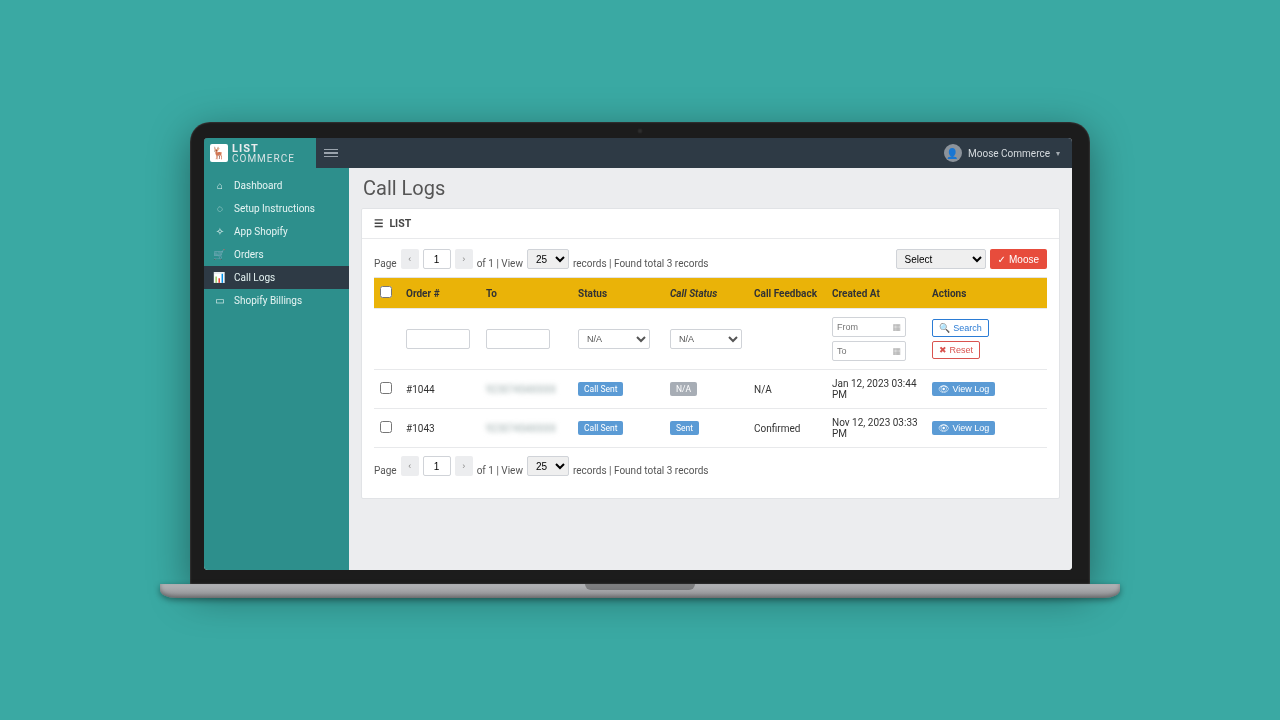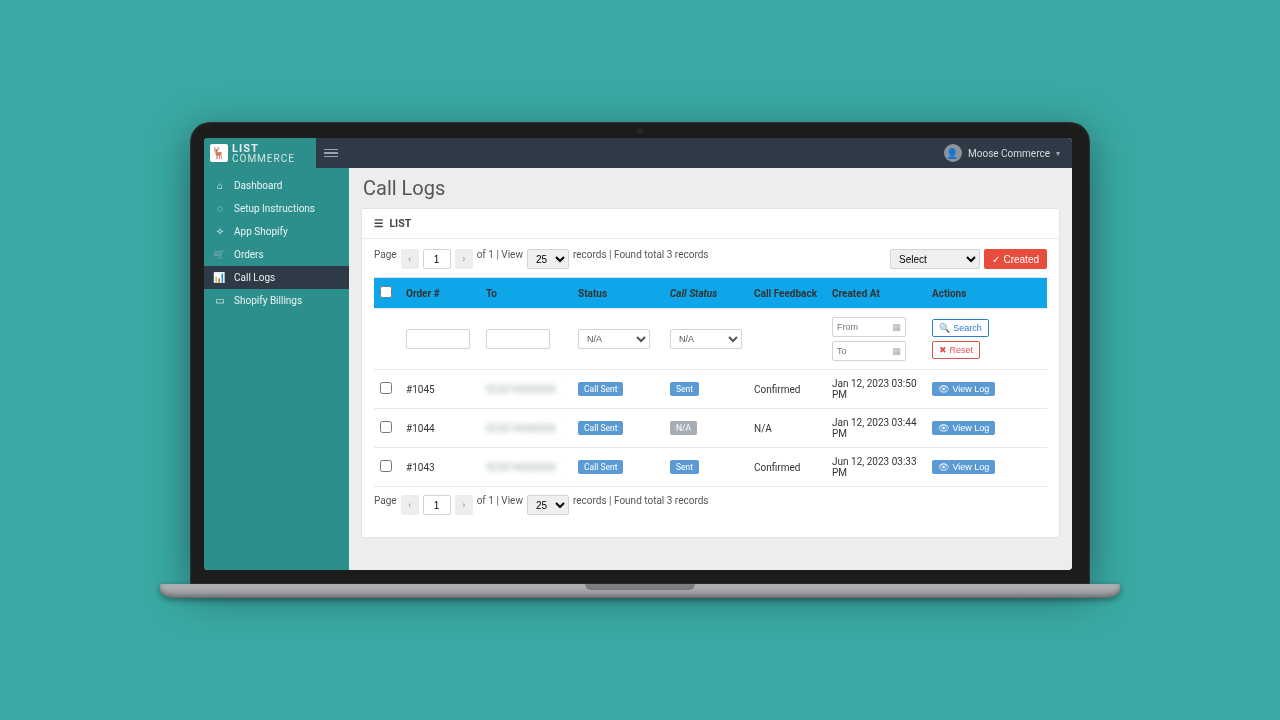--- a/index.html
+++ b/index.html
@@ -157,21 +157,21 @@
     gap:6px;
     font-size:10.5px;
   }
   .card-body {
     padding: 10px 12px 14px 12px;
   }
 
   
   .pager-row {
     display:flex;
-    align-items:flex-start;
+    align-items:flex-end;
     gap:4px;
     color:#555;
     font-size:10px;
     margin-bottom:8px;
   }
   .pager-row .spacer { flex:1; }
   .pg-btn {
     width:18px; height:20px;
     background:#ecedef;
     border:0;
@@ -216,21 +216,21 @@
     font-size:10px;
     border-top:1px solid #e1e3e6;
     border-bottom:1px solid #e1e3e6;
   }
   table.grid th, table.grid td {
     border-bottom:1px solid #e8e9eb;
     padding: 8px 6px;
     text-align:left;
     vertical-align: middle;
   }
-  table.grid th { font-weight:700; color:#333; background:#0ea5e9;}
+  table.grid th { font-weight:700; color:#333; background:#eab308;}
   .filter-row td { background:#fff; padding-top:0; padding-bottom:10px;}
   .txt-input {
     height:20px;
     width:64px;
     border:1px solid #d0d3d8;
     border-radius:2px;
     font-size:10px;
     padding:0 4px;
   }
   .select-filter {
@@ -384,21 +384,21 @@
                 <select class="select-sm">
                   <option>25</option>
                 </select>
                 <span>records | Found total 3 records</span>
                 <span class="spacer"></span>
                 <select class="select-sm action-select">
                   <option>Select</option>
                 </select>
                 <button class="btn-submit">
                   <span>✓</span>
-                  <span>Created</span>
+                  <span>Moose</span>
                 </button>
               </div>
 
               <table class="grid">
                 <thead>
                   <tr>
                     <th class="col-check"><input type="checkbox" style=""></th>
                     <th class="col-order">Order #</th>
                     <th class="col-to">To</th>
                     <th class="col-status">Status</th>
@@ -440,52 +440,39 @@
                       <button class="btn-outline reset">
                         <span>✖</span>
                         <span>Reset</span>
                       </button>
                     </td>
                   </tr>
                 </thead>
                 <tbody id="rows">
                     <tr>
                       <td><input type="checkbox" style=""></td>
-                      <td>#1045</td>
-                      <td><span class="blurred">92307454XXXX</span></td>
-                      <td><span class="badge blue">Call Sent</span></td>
-                      <td><span class="badge blue">Sent</span></td>
-                      <td>Confirmed</td>
-                      <td>Jan 12, 2023 03:50 PM</td>
-                      <td><button class="btn-view">
-                          <span>👁</span>
-                          <span>View Log</span>
-                        </button></td>
-                    </tr>
-                    <tr>
-                      <td><input type="checkbox" style=""></td>
                       <td>#1044</td>
                       <td><span class="blurred">92307454XXXX</span></td>
                       <td><span class="badge blue">Call Sent</span></td>
                       <td><span class="badge grey">N/A</span></td>
                       <td>N/A</td>
                       <td>Jan 12, 2023 03:44 PM</td>
                       <td><button class="btn-view">
                           <span>👁</span>
                           <span>View Log</span>
                         </button></td>
                     </tr>
                     <tr>
                       <td><input type="checkbox" style=""></td>
                       <td>#1043</td>
                       <td><span class="blurred">92307454XXXX</span></td>
                       <td><span class="badge blue">Call Sent</span></td>
                       <td><span class="badge blue">Sent</span></td>
                       <td>Confirmed</td>
-                      <td>Jun 12, 2023 03:33 PM</td>
+                      <td>Nov 12, 2023 03:33 PM</td>
                       <td><button class="btn-view">
                           <span>👁</span>
                           <span>View Log</span>
                         </button></td>
                     </tr>
                   </tbody>
               </table>
 
               <div class="pager-row" style="margin-top:8px;">
                 <span>Page</span>

